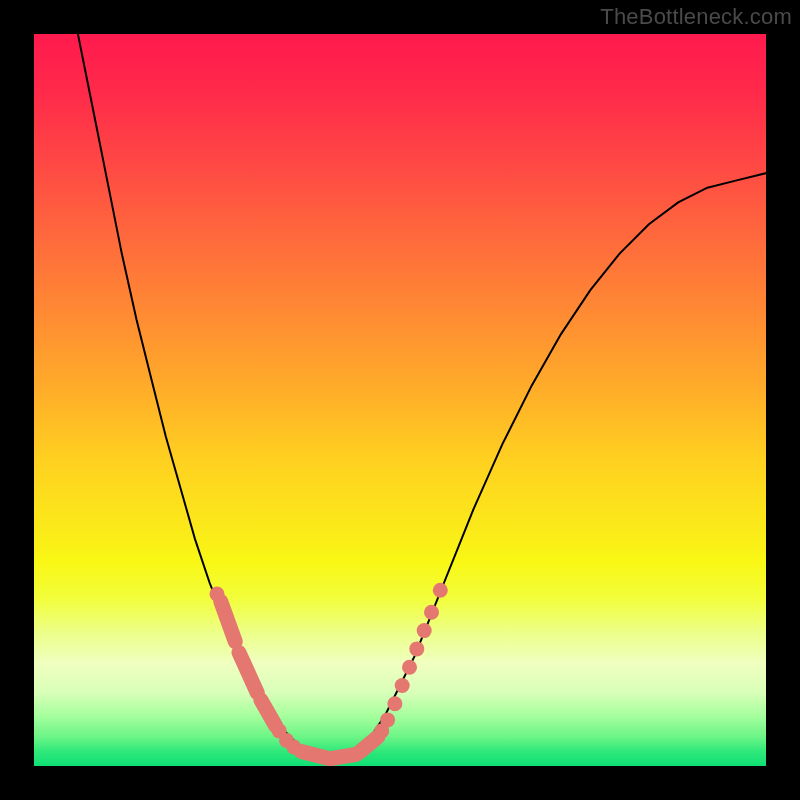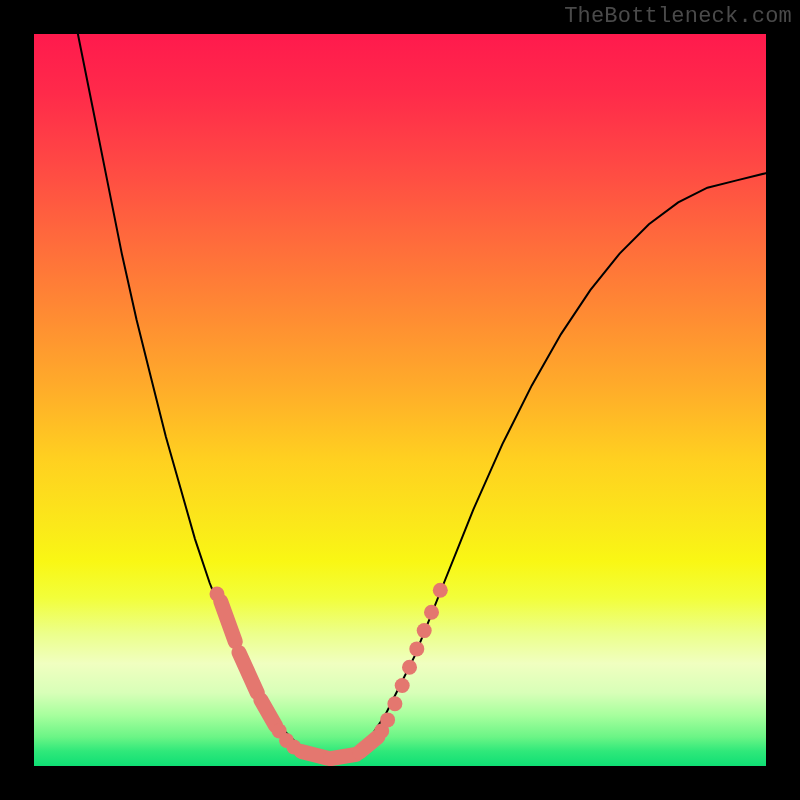--- a/index.html
+++ b/index.html
@@ -9,21 +9,20 @@
     height: 800px;
     background: #000;
     overflow: hidden;
     font-family: Arial, Helvetica, sans-serif;
   }
   .stage {
     position: relative;
     width: 800px;
     height: 800px;
     background: #000;
-    font-family: Liberation Mono, monospace;
   }
   .watermark {
     position: absolute;
     top: 4px;
     right: 8px;
     color: #4a4a4a;
     font-size: 22px;
     font-weight: 500;
     letter-spacing: 0.2px;
     z-index: 5;

